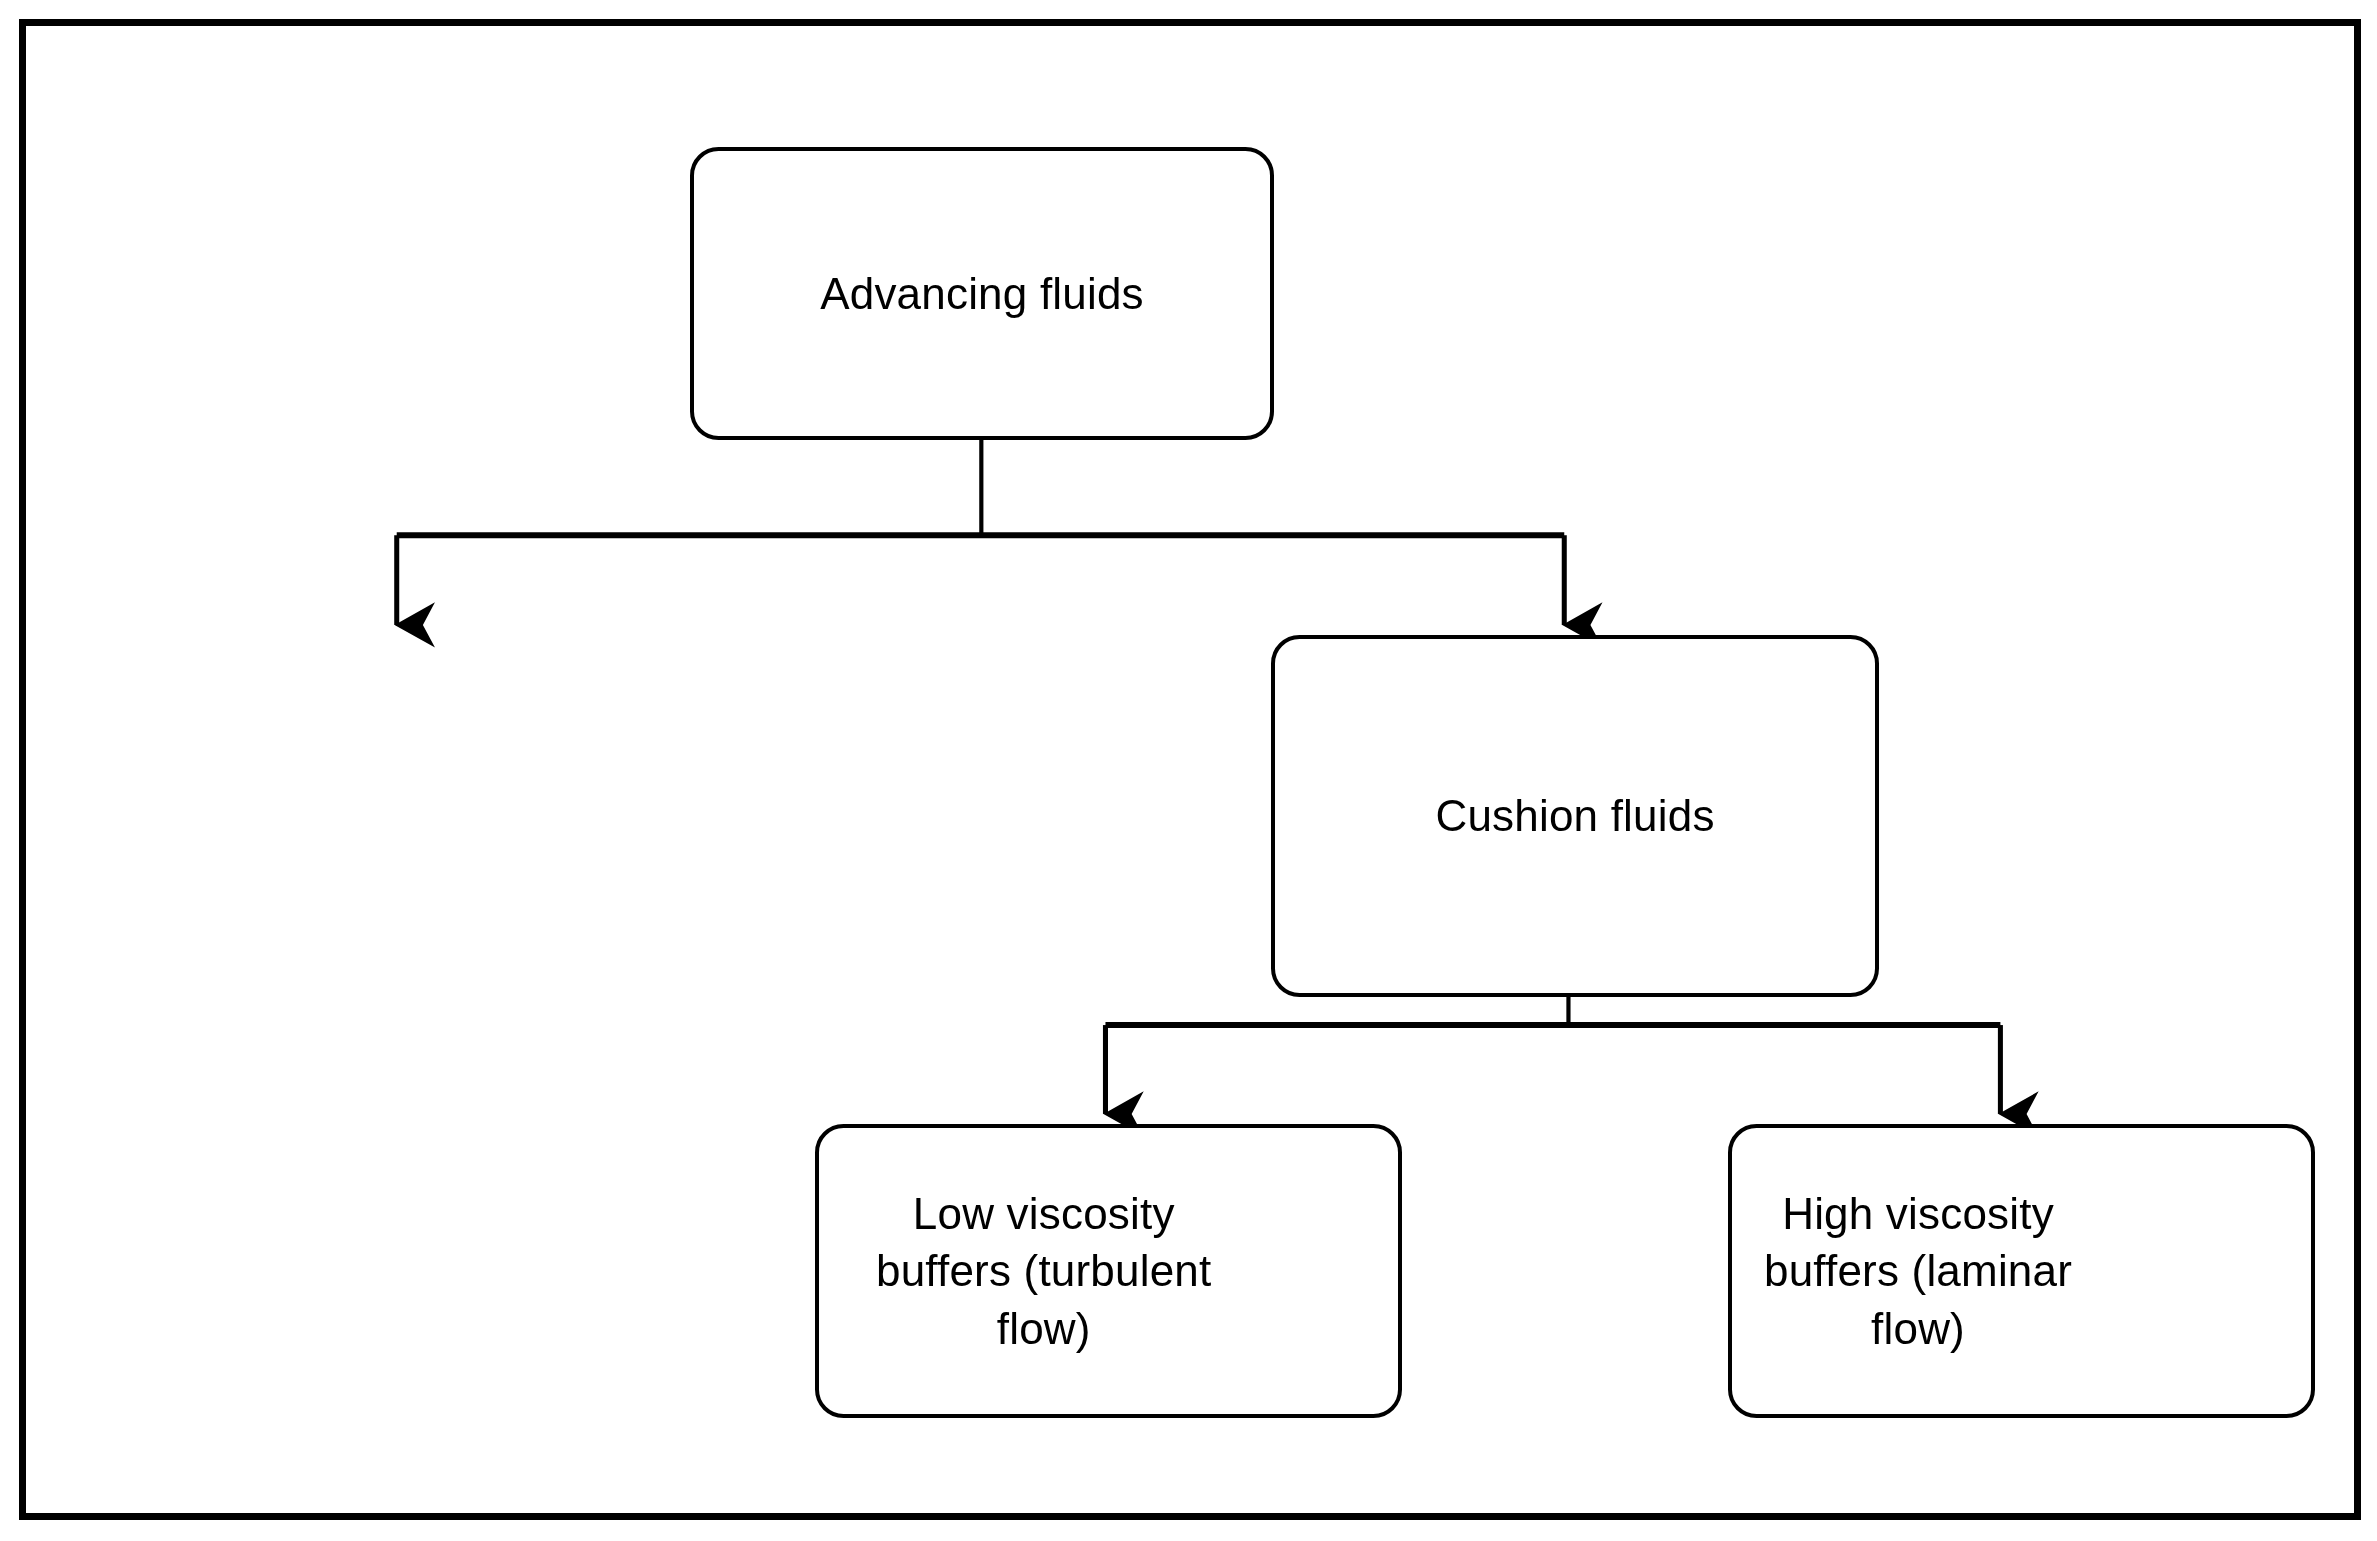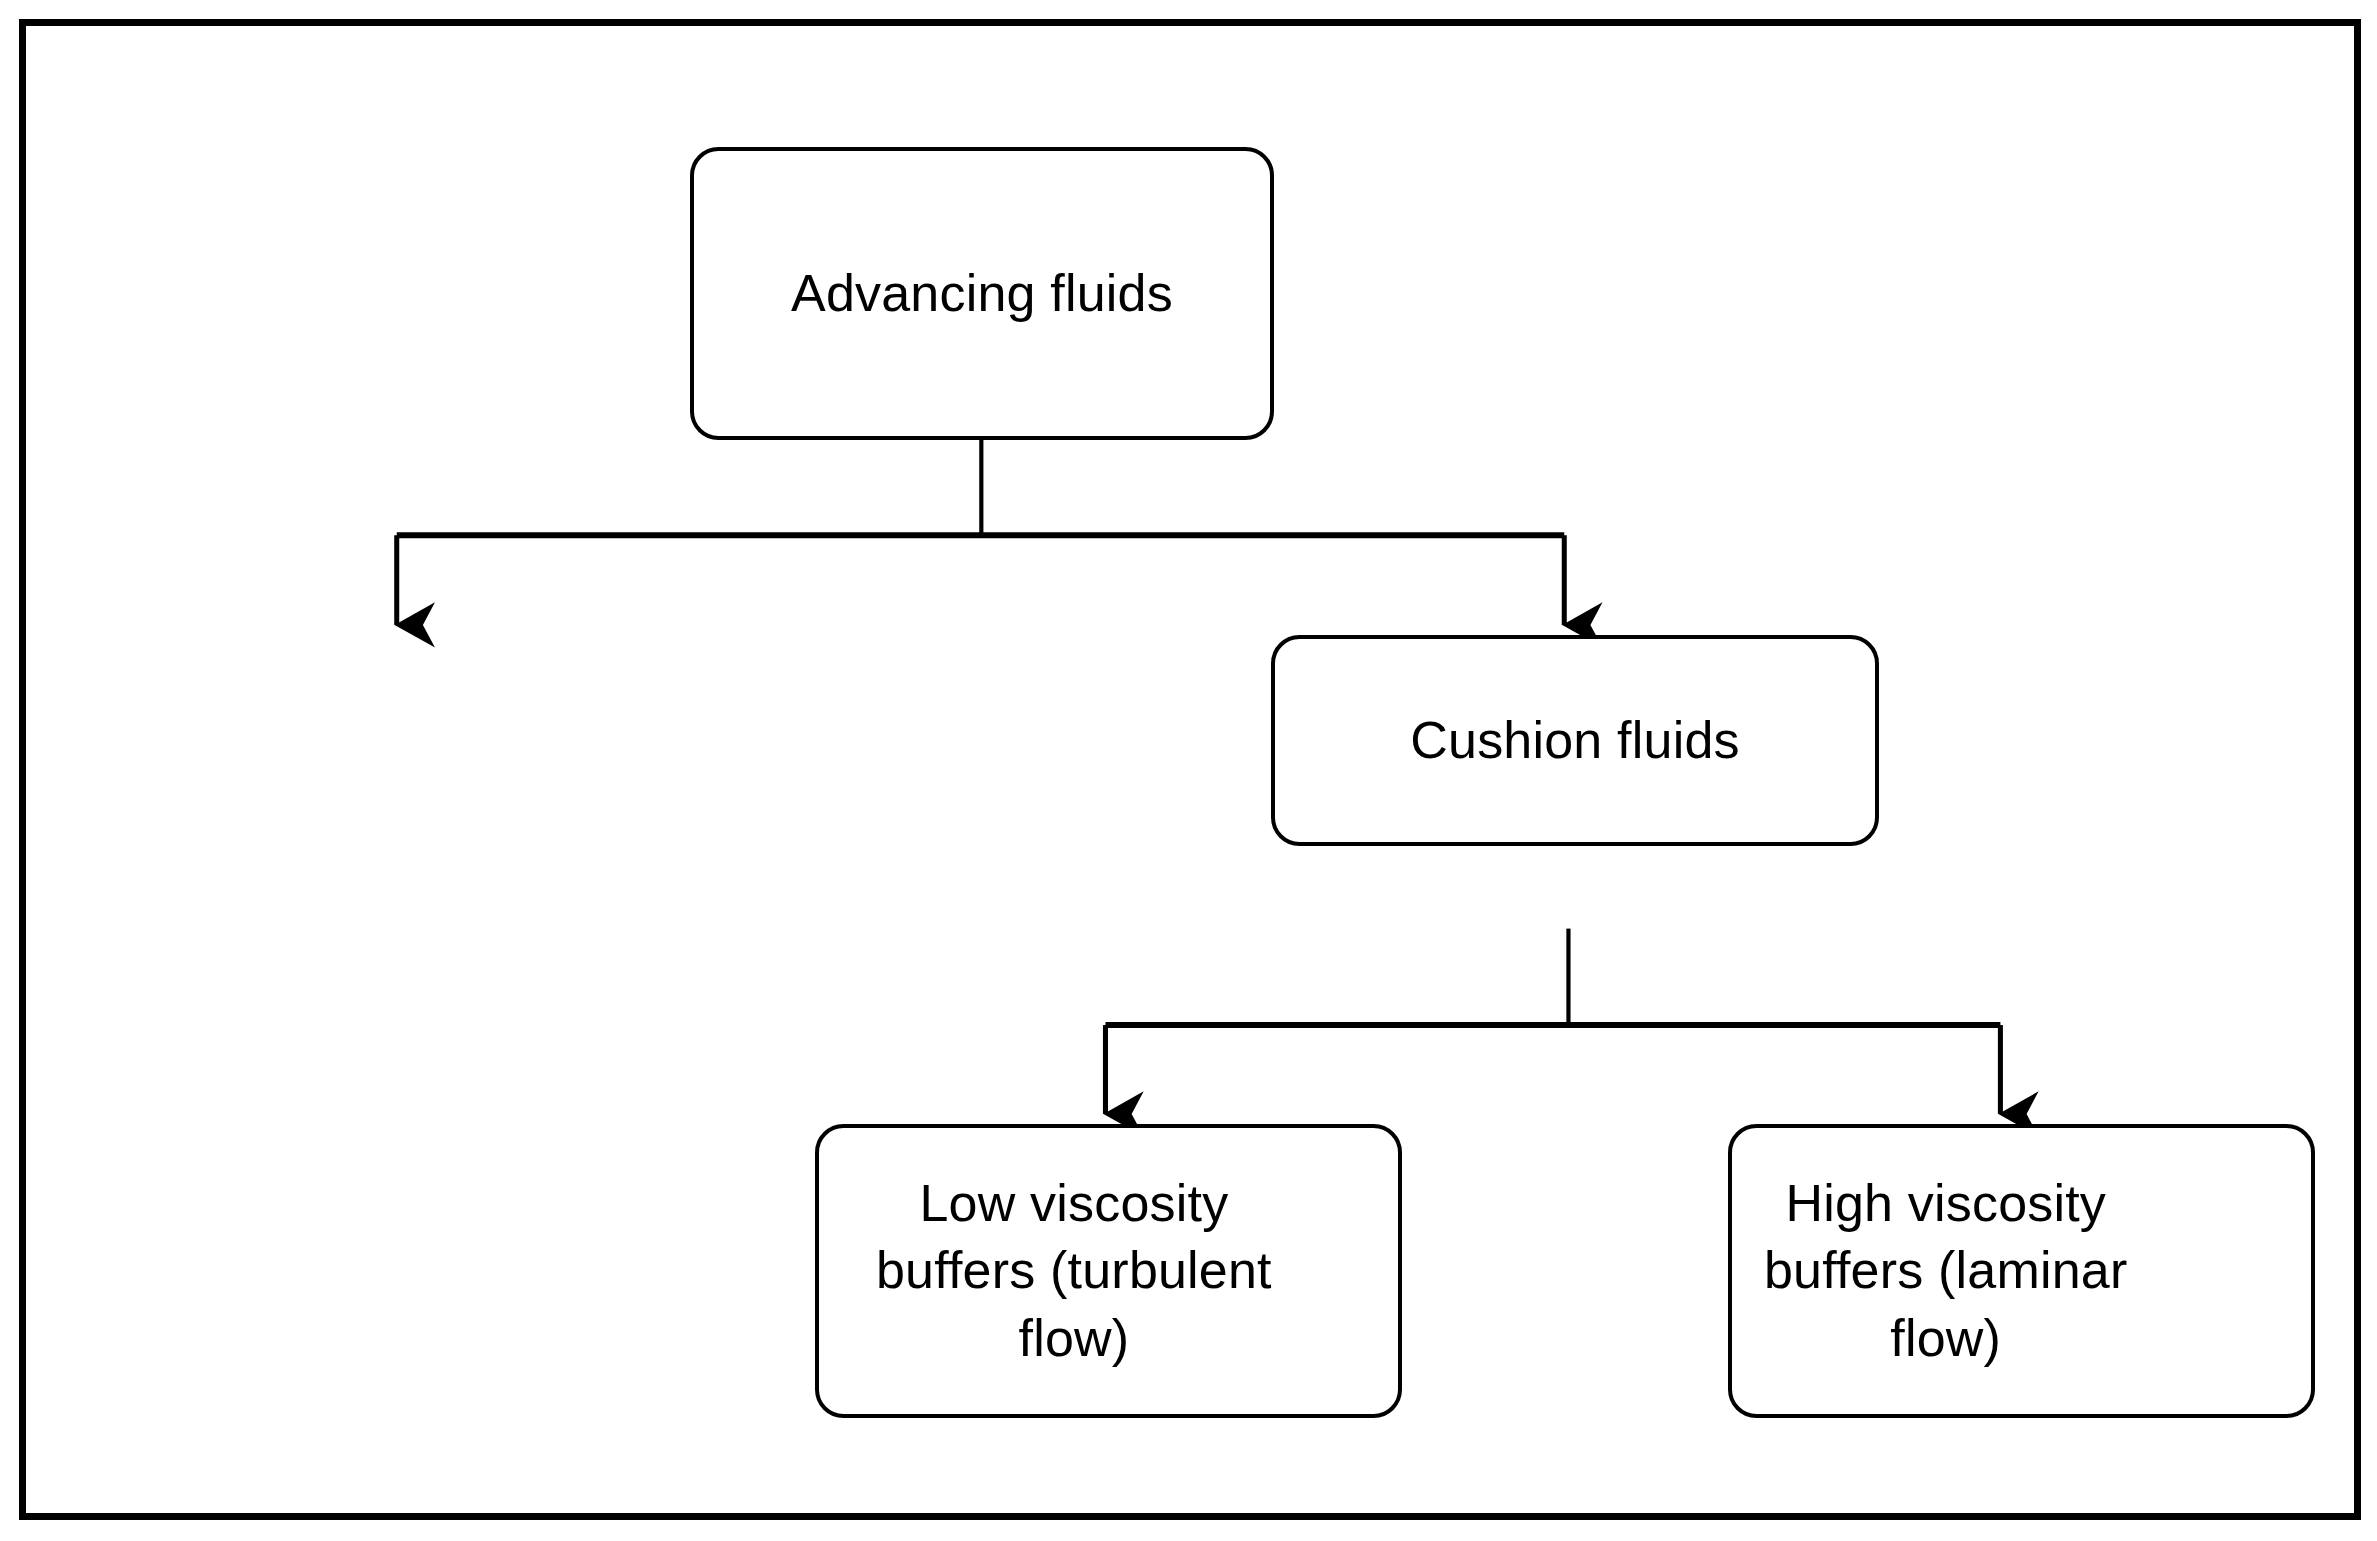--- a/index.html
+++ b/index.html
@@ -42,38 +42,38 @@
     position: absolute;
     box-sizing: border-box;
     border: 4.2px solid #000000;
     border-radius: 28.5px;
     background: #ffffff;
     display: flex;
     align-items: center;
     justify-content: center;
   }
   .node .node-label {
-    font-size: 52px;
+    font-size: 44px;
     line-height: 1.30;
     color: #000000;
     letter-spacing: 0.2px;
     white-space: pre-line;
   }
   .label-center { text-align: center; }
   .label-left   { text-align: center; }
 
   #node-advancing-fluids {
     left: 690px;  top: 147px;  width: 584px;  height: 293px;
   }
   #node-spacer-fluids {
     left: 106px;  top: 635px;  width: 589px;  height: 292px;
   }
   #node-spacer-fluids .node-label { text-align: center; }
   #node-cushion-fluids {
-    left: 1271px; top: 635px;  width: 608px;  height: 211px;
+    left: 1271px; top: 635px;  width: 608px;  height: 362px;
   }
   #node-low-viscosity {
     left: 815px;  top: 1124px; width: 587px;  height: 294px;
     justify-content: flex-start;
   }
   #node-low-viscosity .node-label  { padding-left: 57px; }
   #node-high-viscosity {
     left: 1728px; top: 1124px; width: 587px;  height: 294px;
     justify-content: flex-start;
   }

